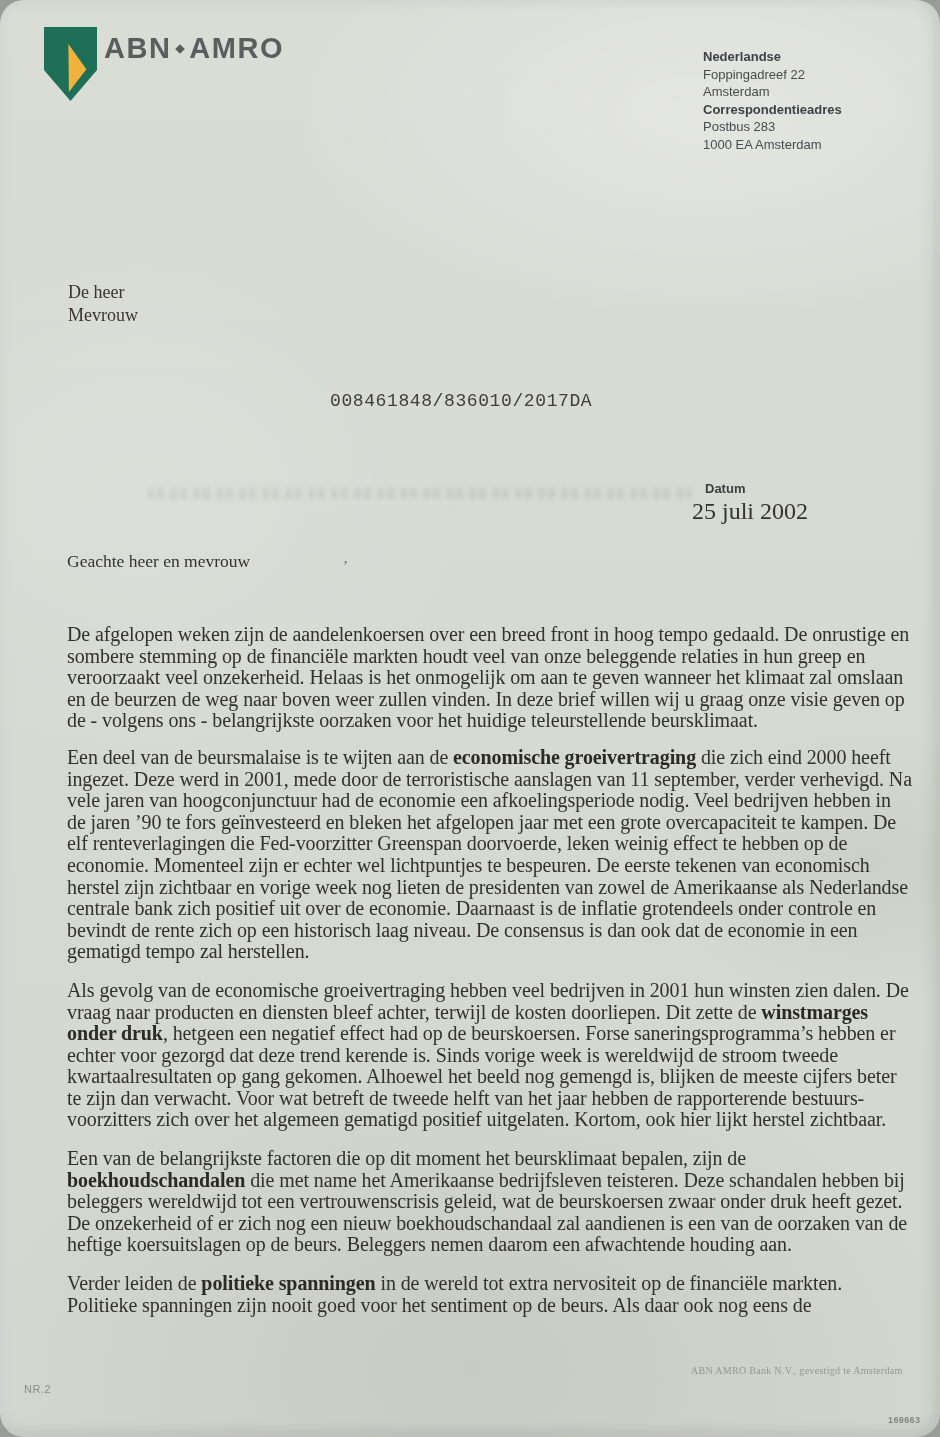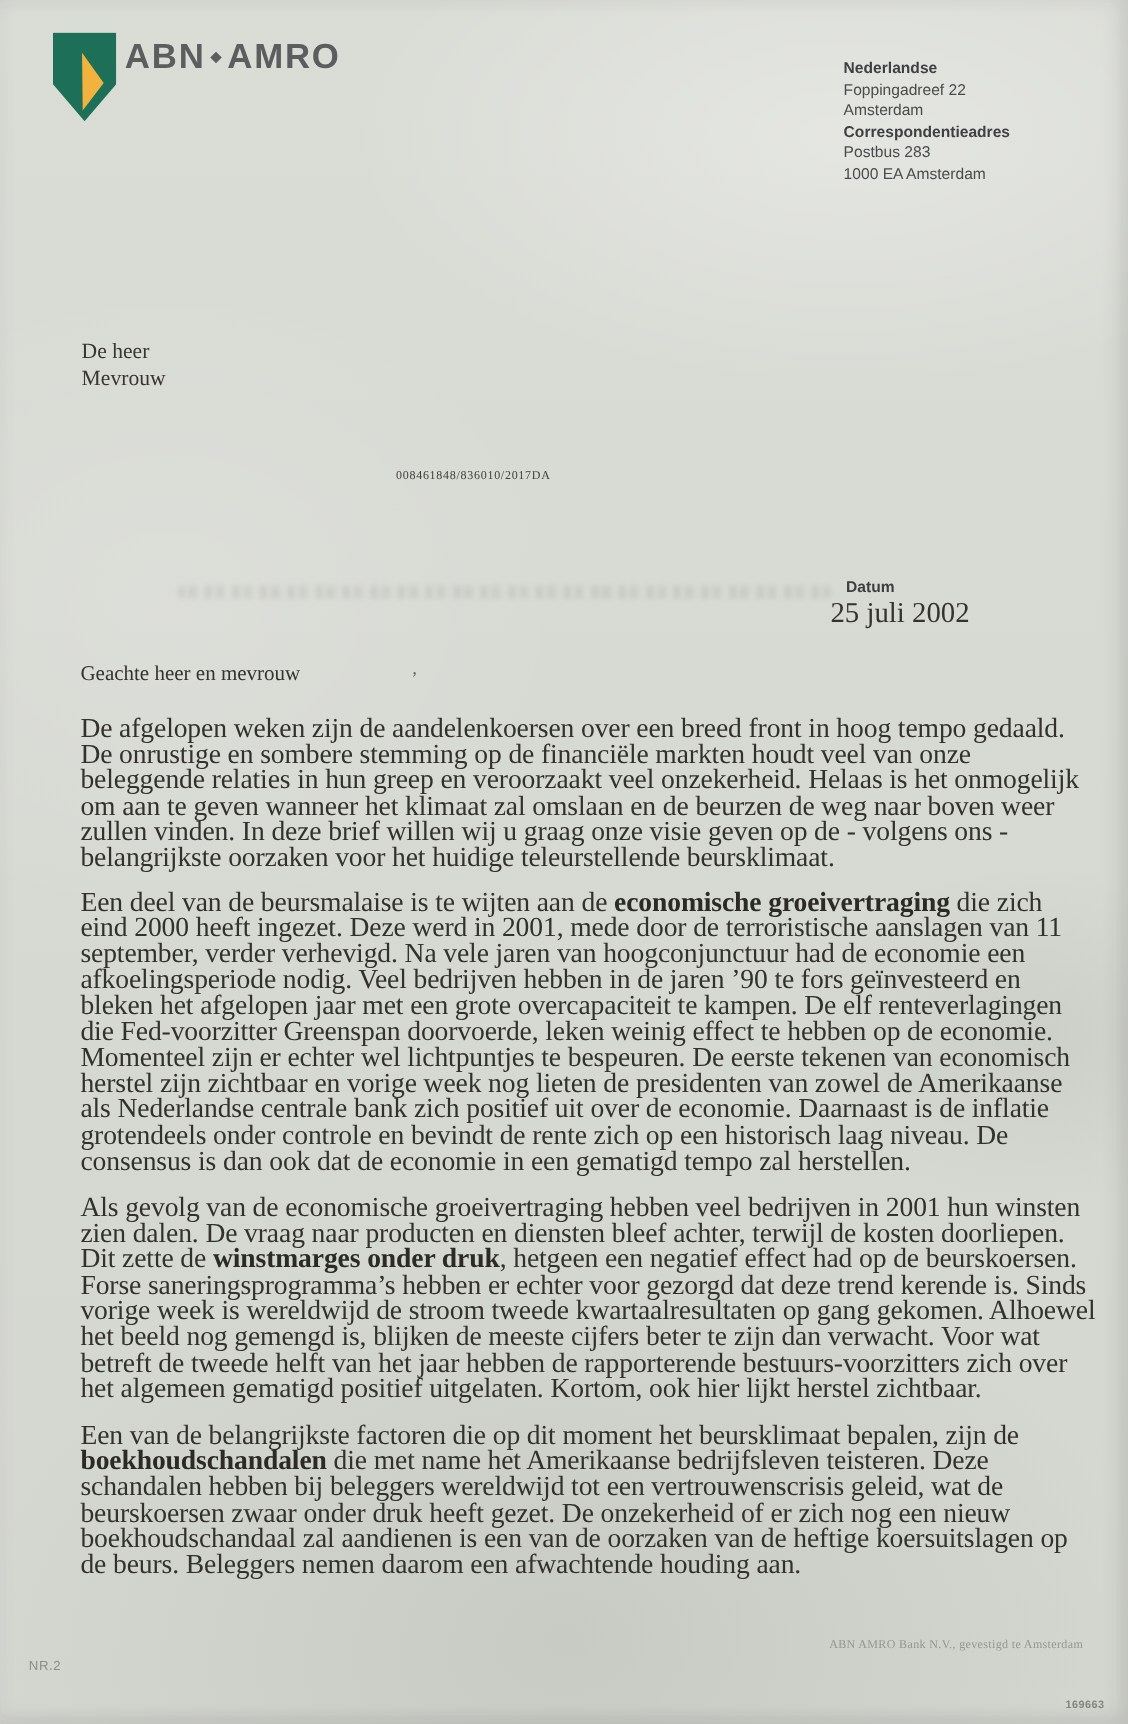--- a/index.html
+++ b/index.html
@@ -14,20 +14,21 @@
     background-image:
       radial-gradient(ellipse 600px 300px at 75% 8%, rgba(255,255,255,0.30), rgba(255,255,255,0) 70%),
       radial-gradient(ellipse 500px 400px at 15% 35%, rgba(255,255,255,0.12), rgba(255,255,255,0) 70%),
       radial-gradient(ellipse 700px 500px at 50% 95%, rgba(90,95,88,0.10), rgba(90,95,88,0) 70%),
       radial-gradient(ellipse 300px 200px at 92% 60%, rgba(120,124,116,0.10), rgba(120,124,116,0) 70%),
       linear-gradient(180deg, #dadcd6 0%, #d7d9d3 40%, #d4d6d0 100%);
     box-shadow: inset -8px 0 16px rgba(40,44,40,0.08), inset 0 -6px 14px rgba(40,44,40,0.07), inset 4px 0 10px rgba(255,255,255,0.15);
     overflow: hidden;
     font-family: "Liberation Serif", serif;
     color: #35332f;
+    border-radius: 24px;
   }
 
   
   .logo { position: absolute; left: 44px; top: 27px; }
   .shield { position: relative; width: 53px; height: 74px; }
   .shield-green {
     position: absolute; inset: 0;
     background: #1e6f57;
     clip-path: polygon(0 0, 100% 0, 100% 58%, 50% 100%, 0 58%);
   }
@@ -67,21 +68,21 @@
 
   
   .recipient {
     position: absolute; left: 68px; top: 281px;
     font-size: 18px; line-height: 22.5px; color: #3a362f;
   }
 
   
   .reference {
     position: absolute; left: 330px; top: 391px;
-    font-size: 10px; letter-spacing: 0.6px; color: #413e38;
+    font-size: 18px; letter-spacing: 0.6px; color: #413e38; font-family: Liberation Mono, monospace;
   }
 
   
   .ghost-line {
     position: absolute; left: 148px; top: 488px;
     width: 545px; height: 11px;
     background: repeating-linear-gradient(90deg,
       rgba(110,115,108,0.35) 0px, rgba(110,115,108,0.35) 5px,
       rgba(110,115,108,0.05) 5px, rgba(110,115,108,0.05) 9px,
       rgba(110,115,108,0.28) 9px, rgba(110,115,108,0.28) 16px,
@@ -107,23 +108,23 @@
     position: absolute; left: 67px; top: 551px;
     font-size: 17.5px; color: #35332f;
   }
   .stray-mark {
     position: absolute; left: 343px; top: 558px;
     font-size: 15px; color: rgba(62,58,52,0.75);
   }
 
   
   .body-text {
-    position: absolute; left: 67px; top: 596px;
+    position: absolute; left: 67px; top: 624px;
     width: 846px;
-    font-size: 23px;
+    font-size: 20px;
     line-height: 21.6px;
     letter-spacing: -0.1px;
     color: #33312c;
   }
   .body-text p { margin: 0 0 15px 0; }
   .body-text p.gap-lg { margin-bottom: 17px; }
   .body-text strong { font-weight: bold; color: #2c2a25; }
 
   
   .footer-left {
@@ -183,20 +184,21 @@
   <div class="date-value">25 juli 2002</div>
 
   <div class="salutation">Geachte heer en mevrouw</div>
   <div class="stray-mark">’</div>
 
   <div class="body-text">
     <p><span>De afgelopen weken zijn de aandelenkoersen over een breed front in hoog tempo gedaald. De onrustige en sombere stemming op de financiële markten houdt veel van onze beleggende relaties in hun greep en veroorzaakt veel onzekerheid. Helaas is het onmogelijk om aan te geven wanneer het klimaat zal omslaan en de beurzen de weg naar boven weer zullen vinden. In deze brief willen wij u graag onze visie geven op de - volgens ons - belangrijkste oorzaken voor het huidige teleurstellende beursklimaat.</span></p>
     <p class="gap-lg"><span>Een deel van de beursmalaise is te wijten aan de </span><strong>economische groeivertraging</strong><span> die zich eind 2000 heeft ingezet. Deze werd in 2001, mede door de terroristische aanslagen van 11 september, verder verhevigd. Na vele jaren van hoogconjunctuur had de economie een afkoelingsperiode nodig. Veel bedrijven hebben in de jaren ’90 te fors geïnvesteerd en bleken het afgelopen jaar met een grote overcapaciteit te kampen. De elf renteverlagingen die Fed-voorzitter Greenspan doorvoerde, leken weinig effect te hebben op de economie. Momenteel zijn er echter wel lichtpuntjes te bespeuren. De eerste tekenen van economisch herstel zijn zichtbaar en vorige week nog lieten de presidenten van zowel de Amerikaanse als Nederlandse centrale bank zich positief uit over de economie. Daarnaast is de inflatie grotendeels onder controle en bevindt de rente zich op een historisch laag niveau. De consensus is dan ook dat de economie in een gematigd tempo zal herstellen.</span></p>
     <p class="gap-lg"><span>Als gevolg van de economische groeivertraging hebben veel bedrijven in 2001 hun winsten zien dalen. De vraag naar producten en diensten bleef achter, terwijl de kosten doorliepen. Dit zette de </span><strong>winstmarges onder druk</strong><span>, hetgeen een negatief effect had op de beurskoersen. Forse saneringsprogramma’s hebben er echter voor gezorgd dat deze trend kerende is. Sinds vorige week is wereldwijd de stroom tweede kwartaalresultaten op gang gekomen. Alhoewel het beeld nog gemengd is, blijken de meeste cijfers beter te zijn dan verwacht. Voor wat betreft de tweede helft van het jaar hebben de rapporterende bestuurs-voorzitters zich over het algemeen gematigd positief uitgelaten. Kortom, ook hier lijkt herstel zichtbaar.</span></p>
     <p class="gap-lg"><span>Een van de belangrijkste factoren die op dit moment het beursklimaat bepalen, zijn de </span><strong>boekhoudschandalen</strong><span> die met name het Amerikaanse bedrijfsleven teisteren. Deze schandalen hebben bij beleggers wereldwijd tot een vertrouwenscrisis geleid, wat de beurskoersen zwaar onder druk heeft gezet. De onzekerheid of er zich nog een nieuw boekhoudschandaal zal aandienen is een van de oorzaken van de heftige koersuitslagen op de beurs. Beleggers nemen daarom een afwachtende houding aan.</span></p>
+    <p><span>Verder leiden de </span><strong>politieke spanningen</strong><span> in de wereld tot extra nervositeit op de financiële markten. Politieke spanningen zijn nooit goed voor het sentiment op de beurs. Als daar ook nog eens de</span></p>
   </div>
 
   <div class="footer-left">NR.2</div>
   <div class="footer-right">
     <div>ABN AMRO Bank N.V., gevestigd te Amsterdam</div>
   </div>
   <div class="doc-code">169663</div>
 
 </div>
 

